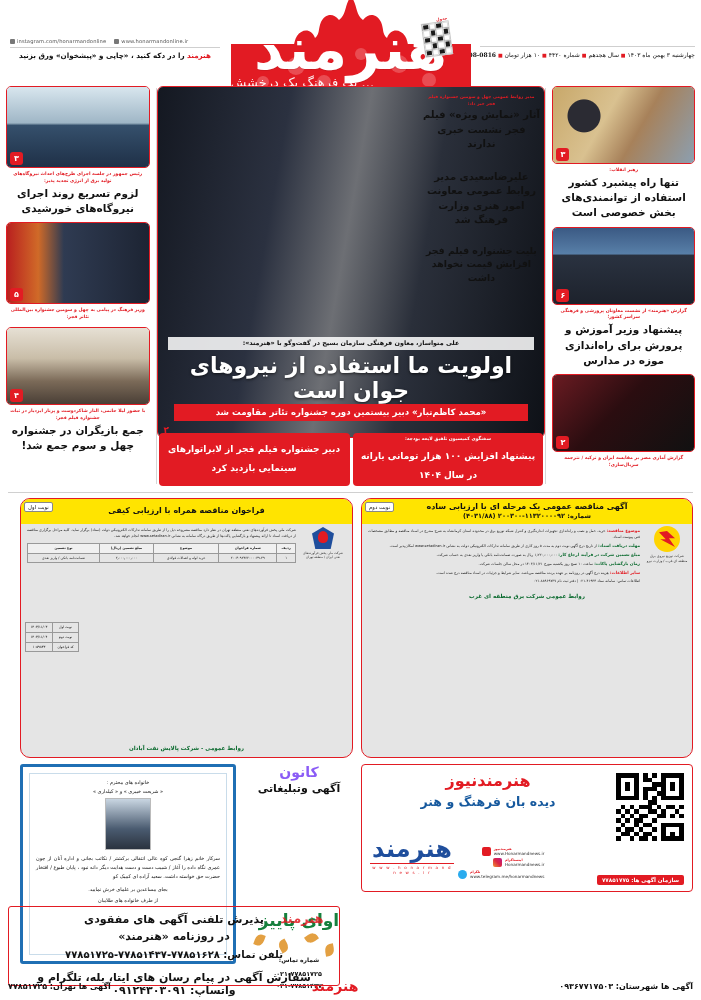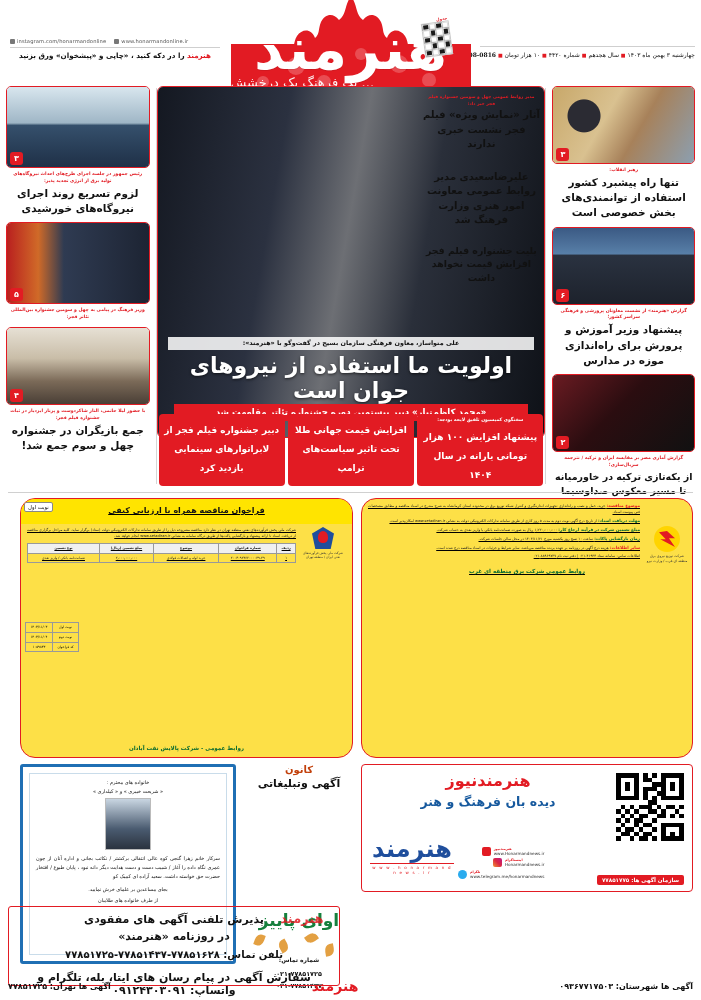--- a/index.html
+++ b/index.html
@@ -130,21 +130,21 @@
     text-align:center; min-height:46px;
   }
   .redbox .rk { font-size:4.6px; line-height:1.5; display:block; margin-bottom:1px; font-weight:bold;}
   .redbox .rt { font-size:9px; font-weight:bold; line-height:1.35; }
 
   .hrule { position:absolute; left:8px; right:8px; height:1px; background:#d0d0d0; }
 
   
   .ads { position:absolute; top:492px; left:0; width:701px; height:508px; }
   .ads-top { position:absolute; top:6px; left:8px; right:8px; height:260px; display:flex; gap:8px; }
-  .ad-box { border:1.4px solid #e21b23; border-radius:15px; background:#fde047; position:relative; overflow:hidden;text-decoration:underline; }
+  .ad-box { border:1.4px solid #e21b23; border-radius:10px; background:#e5e5e5; position:relative; overflow:hidden; }
   .ad-a { width:332px; }
   .ad-b { width:333px; }
   .ad-head { background:#ffe400; display:flex; align-items:center; justify-content:center; height:25px; position:relative; }
   .ad-head .ah-t { font-size:8px; font-weight:bold; color:#111; text-align:center; line-height:1.35; }
   .ad-head .ah-t small { display:block; font-size:6.6px; font-weight:bold; direction:ltr;}
   .ad-nobat {
     position:absolute; left:3px; top:3px; background:#fff; border:1px solid #888;
     font-size:5.4px; padding:1px 3px; border-radius:2px; color:#111;
   }
   .ad-logo { position:absolute; right:4px; top:27px; width:42px; text-align:center; }
@@ -195,21 +195,21 @@
     position:absolute; left:8px; width:332px; top:414px; height:80px;
     border:1.6px solid #e21b23; border-radius:3px; padding:5px 8px; text-align:center;
   }
   .bb-l1 { font-size:11px; font-weight:bold; color:#111; line-height:1.5; }
   .bb-l2 { font-size:10px; font-weight:bold; color:#111; margin-top:4px; direction:rtl;}
   .bb-l3 { font-size:11px; font-weight:bold; color:#111; margin-top:11px; }
   .bb-seal { position:absolute; right:8px; top:4px; width:58px; height:26px; color:#e21b23; font-size:13px; font-weight:bold; opacity:.85;}
 
   
   .kanoon { width:333px; position:relative; }
-  .kan-t1 { font-size:10px; font-weight:bold; color:#c2410c; }
+  .kan-t1 { font-size:14px; font-weight:bold; color:#8b5cf6; }
   .kan-t2 { font-size:11px; font-weight:bold; color:#111; margin-top:2px;}
   .kan-left { position:absolute; right:0; top:0; width:108px; text-align:center; }
   .obit {
     position:absolute; left:0; top:0; width:216px; height:200px;
     border:3px solid #1f6fb4; border-radius:3px; background:#fff; padding:6px;
   }
   .obit-inner { border:1px solid #c9dcea; height:100%; padding:4px 6px; position:relative; }
   .obit-photo { width:46px; height:52px; border:1px solid #bbb; margin:2px auto 4px; background:linear-gradient(180deg,#c9d6e2 0%, #4a5b70 60%, #2b333f 100%); }
   .obit-t { font-size:5px; line-height:1.8; color:#111; text-align:center; }
   .autumn { position:absolute; right:0; top:146px; width:108px; text-align:center; }
@@ -330,21 +330,20 @@
         <div class="kicker">گزارش «هنرمند» از نشست معاونان پرورشی و فرهنگی سراسر کشور؛</div>
         <div class="ttl">پیشنهاد وزیر آموزش و پرورش برای راه‌اندازی موزه در مدارس</div>
       </div>
 
       <div class="news-item">
         <div class="thumb h78">
           <div class="ph ph-c"></div>
           <div class="pg-badge">۲</div>
         </div>
         <div class="kicker">گزارش آماری مصر بر مقایسه ایران و ترکیه / نترجمه سریال‌سازی؛</div>
-        <div class="ttl sm">از یکه‌تازی ترکیه در خاورمیانه تا مسیر معکوس صداوسیما</div>
       </div>
     </div>
 
     <div class="vline"></div>
 
     <div class="col-mid">
       <div class="main-art">
         <div class="ph ph-main"></div>
 
         <div style="position:absolute; right:4px; top:4px; width:118px; z-index:3;">
@@ -363,24 +362,20 @@
         <div class="main-kicker">علی متواساز، معاون فرهنگی سازمان بسیج در گفت‌وگو با «هنرمند»:</div>
         <div class="main-ttl">اولویت ما استفاده از نیروهای جوان است</div>
         <div class="main-sub">«محمد کاظم‌تبار» دبیر بیستمین دوره جشنواره تئاتر مقاومت شد</div>
         <div class="main-pg">۲</div>
       </div>
 
       <div class="redbar-row">
         <div class="redbox">
           <span class="rk">سخنگوی کمیسیون تلفیق لایحه بودجه:</span>
           <span class="rt">پیشنهاد افزایش ۱۰۰ هزار تومانی یارانه در سال ۱۴۰۴</span>
-        </div>
-        <div class="redbox">
-          <span class="rk"></span>
-          <span class="rt">افزایش قیمت جهانی طلا تحت تاثیر سیاست‌های ترامپ</span>
         </div>
         <div class="redbox">
           <span class="rk"></span>
           <span class="rt">دبیر جشنواره فیلم فجر از لابراتوارهای سینمایی بازدید کرد</span>
         </div>
       </div>
     </div>
 
     <div class="vline"></div>
 
@@ -412,20 +407,27 @@
       </div>
     </div>
   </div>
 
   <div class="ads">
     <div class="hrule" style="top:0;"></div>
 
     <div class="ads-top">
 
       <div class="ad-box ad-a">
+        <div class="ad-head">
+          <div class="ad-nobat">نوبت دوم</div>
+          <div class="ah-t">
+            <span>آگهی مناقصه عمومی یک مرحله ای با ارزیابی ساده</span>
+            <small>شماره: ۱۱۳۲۰۰۰۰۹۲-۲۰۰۳۰۰ (۴۰۳۱/۸۸)</small>
+          </div>
+        </div>
         <div class="ad-logo">
           <div class="circ"></div>
           <div class="lt">شرکت توزیع نیروی برق منطقه ای غرب / وزارت نیرو</div>
         </div>
         <div class="ad-body" style="margin-right:46px;">
           <p><span class="sect-r">موضوع مناقصه:</span>
              <span>خرید، حمل و نصب و راه‌اندازی تجهیزات اندازه‌گیری و کنترل شبکه توزیع برق در محدوده استان کرمانشاه به شرح مندرج در اسناد مناقصه و مطابق مشخصات فنی پیوست اسناد.</span></p>
           <p><span class="sect">مهلت دریافت اسناد:</span>
              <span>از تاریخ درج آگهی نوبت دوم به مدت ۵ روز کاری از طریق سامانه تدارکات الکترونیکی دولت به نشانی www.setadiran.ir امکان‌پذیر است.</span></p>
           <p><span class="sect">مبلغ تضمین شرکت در فرآیند ارجاع کار:</span>

